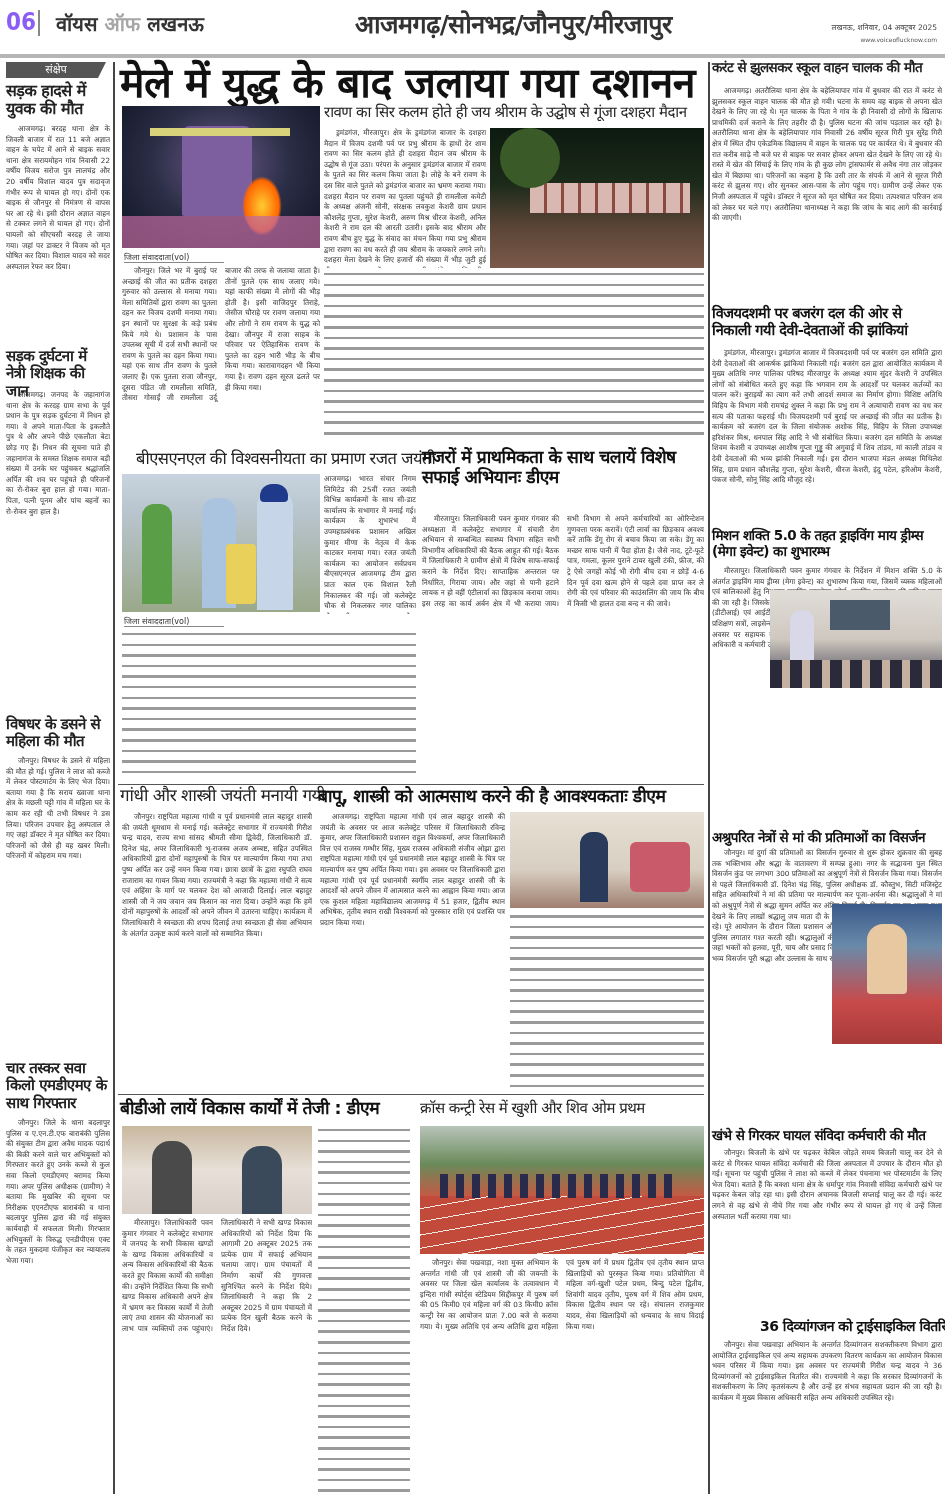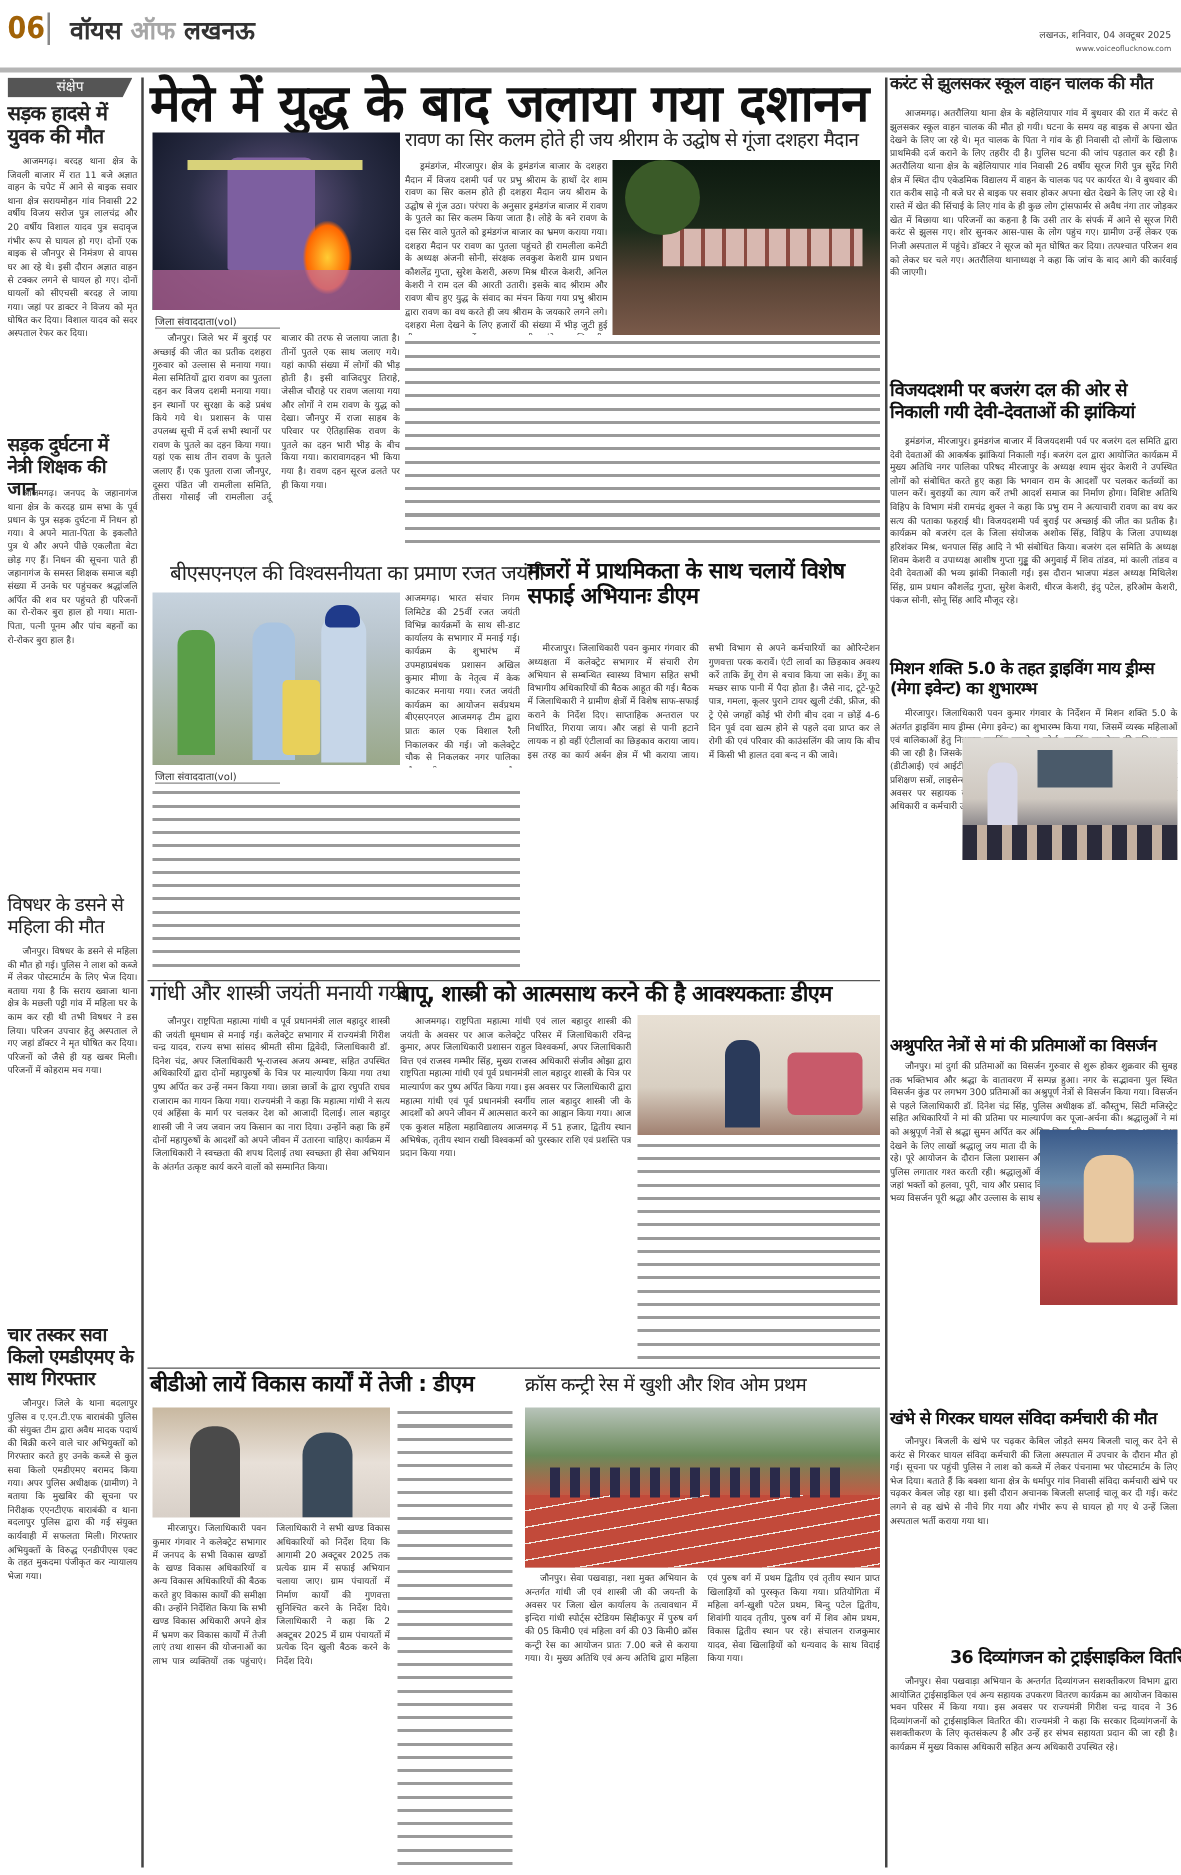--- a/index.html
+++ b/index.html
@@ -1,19 +1,19 @@
 <!DOCTYPE html>
 <html><head>
 <meta charset="utf-8">
 <style>
   * { box-sizing: border-box; margin: 0; padding: 0; }
   body { width: 945px; height: 1500px; background: #fff; font-family: "DejaVu Sans", sans-serif; color: #222; overflow: hidden; position: relative; }
   .abs { position: absolute; }
   .masthead { left: 0; top: 0; width: 945px; height: 50px; }
-  .pgno { left: 6px; top: 8px; font-size: 24px; font-weight: bold; color: #a16207; font-family: "DejaVu Sans Condensed", "DejaVu Sans", sans-serif; }
+  .pgno { left: 6px; top: 8px; font-size: 24px; font-weight: bold; color: #8b5cf6; font-family: "DejaVu Sans Condensed", "DejaVu Sans", sans-serif; }
   .pgsep { left: 38px; top: 10px; width: 2px; height: 26px; background: #888; }
   .brand { left: 56px; top: 10px; font-size: 20px; font-weight: bold; color: #333; }
   .brand .mid { color: #a6a6a6; }
   .section-title { left: 355px; top: 6px; font-size: 25px; font-weight: bold; color: #333; letter-spacing: -0.5px; }
   .dateline { right: 8px; top: 22px; font-size: 7.5px; color: #444; text-align: left; }
   .website { right: 8px; top: 36px; font-size: 6px; color: #555; }
   .topbar { left: 0; top: 54px; width: 945px; height: 4px; background: #b5b5b5; }
   .vline { width: 1.5px; background: #444; }
   .hline { height: 1px; background: #888; }
   .col-text { font-size: 7.2px; line-height: 10.6px; color: #333; text-align: justify; overflow: hidden; font-family: "DejaVu Sans", sans-serif; }
@@ -28,37 +28,38 @@
 <body>
 
 <div class="abs masthead">
   <div class="abs pgno">06</div>
   <div class="abs pgsep"></div>
   <div class="abs brand">
     <span>वॉयस</span>
     <span class="mid">ऑफ</span>
     <span>लखनऊ</span>
   </div>
+  <div class="abs section-title">आजमगढ़/सोनभद्र/जौनपुर/मीरजापुर</div>
   <div class="abs dateline">लखनऊ, शनिवार, 04 अक्टूबर 2025</div>
   <div class="abs website">www.voiceoflucknow.com</div>
 </div>
 <div class="abs topbar"></div>
 
 <div class="abs vline" style="left:113px;top:62px;height:1432px;"></div>
 <div class="abs vline" style="left:708px;top:62px;height:1432px;"></div>
 
 <div class="abs tag">संक्षेप</div>
 
 <div class="abs h-light" style="left:6px;top:82px;width:104px;font-size:16px;font-weight:bold;">सड़क हादसे में युवक की मौत</div>
 <div class="abs col-text" style="left:6px;top:124px;width:104px;height:220px;text-indent:12px;">आजमगढ़। बरदह थाना क्षेत्र के जिवली बाजार में रात 11 बजे अज्ञात वाहन के चपेट में आने से बाइक सवार थाना क्षेत्र सरायमोहन गांव निवासी 22 वर्षीय विजय सरोज पुत्र लालचंद्र और 20 वर्षीय विशाल यादव पुत्र सदावृज गंभीर रूप से घायल हो गए। दोनों एक बाइक से जौनपुर से निमंत्रण से वापस घर आ रहे थे। इसी दौरान अज्ञात वाहन से टक्कर लगने से घायल हो गए। दोनों घायलों को सीएचसी बरदह ले जाया गया। जहां पर डाक्टर ने विजय को मृत घोषित कर दिया। विशाल यादव को सदर अस्पताल रेफर कर दिया।</div>
 
 <div class="abs h-light" style="left:6px;top:348px;width:104px;font-size:15px;font-weight:bold;">सड़क दुर्घटना में नेत्री शिक्षक की जान</div>
 <div class="abs col-text" style="left:6px;top:390px;width:104px;height:322px;text-indent:12px;">आजमगढ़। जनपद के जहानागंज थाना क्षेत्र के करदह ग्राम सभा के पूर्व प्रधान के पुत्र सड़क दुर्घटना में निधन हो गया। वे अपने माता-पिता के इकलौते पुत्र थे और अपने पीछे एकलौता बेटा छोड़ गए हैं। निधन की सूचना पाते ही जहानागंज के समस्त शिक्षक समाज बड़ी संख्या में उनके घर पहुंचकर श्रद्धांजलि अर्पित की शव घर पहुंचते ही परिजनों का रो-रोकर बुरा हाल हो गया। माता-पिता, पत्नी पूनम और पांच बहनों का रो-रोकर बुरा हाल है।</div>
 
-<div class="abs h-light" style="left:6px;top:716px;width:104px;font-size:15px;font-weight:normal;">विषधर के डसने से महिला की मौत</div>
+<div class="abs h-light" style="left:6px;top:716px;width:104px;font-size:15px;font-weight:bold;">विषधर के डसने से महिला की मौत</div>
 <div class="abs col-text" style="left:6px;top:756px;width:104px;height:298px;text-indent:12px;">जौनपुर। विषधर के डसने से महिला की मौत हो गई। पुलिस ने लाश को कब्जे में लेकर पोस्टमार्टम के लिए भेज दिया। बताया गया है कि सराय ख्वाजा थाना क्षेत्र के मछली पट्टी गांव में महिला घर के काम कर रही थी तभी विषधर ने डस लिया। परिजन उपचार हेतु अस्पताल ले गए जहां डॉक्टर ने मृत घोषित कर दिया। परिजनों को जैसे ही यह खबर मिली। परिजनों में कोहराम मच गया।</div>
 
 <div class="abs h-light" style="left:6px;top:1060px;width:104px;font-size:15px;font-weight:bold;">चार तस्कर सवा किलो एमडीएमए के साथ गिरफ्तार</div>
 <div class="abs col-text" style="left:6px;top:1118px;width:104px;height:376px;text-indent:12px;">जौनपुर। जिले के थाना बदलापुर पुलिस व ए.एन.टी.एफ बाराबंकी पुलिस की संयुक्त टीम द्वारा अवैध मादक पदार्थ की बिक्री करने वाले चार अभियुक्तों को गिरफ्तार करते हुए उनके कब्जे से कुल सवा किलो एमडीएमए बरामद किया गया। अपर पुलिस अधीक्षक (ग्रामीण) ने बताया कि मुखबिर की सूचना पर निरीक्षक एएनटीएफ बाराबंकी व थाना बदलापुर पुलिस द्वारा की गई संयुक्त कार्यवाही में सफलता मिली। गिरफ्तार अभियुक्तों के विरुद्ध एनडीपीएस एक्ट के तहत मुकदमा पंजीकृत कर न्यायालय भेजा गया।</div>
 
 <div class="abs h-big" style="left:120px;top:60px;width:585px;font-size:41px;white-space:nowrap;">मेले में युद्ध के बाद जलाया गया दशानन</div>
 
 <div class="abs photo" style="left:122px;top:106px;width:198px;height:142px;background:radial-gradient(ellipse at 50% 40%, #6b5a8a 0%, #2a2d45 50%, #0e1322 100%);">
   <div class="abs" style="left:60px;top:20px;width:70px;height:90px;background:#7d5fa0;border-radius:8px 8px 2px 2px;"></div>
   <div class="abs" style="left:28px;top:22px;width:140px;height:8px;background:#d8d27a;"></div>

